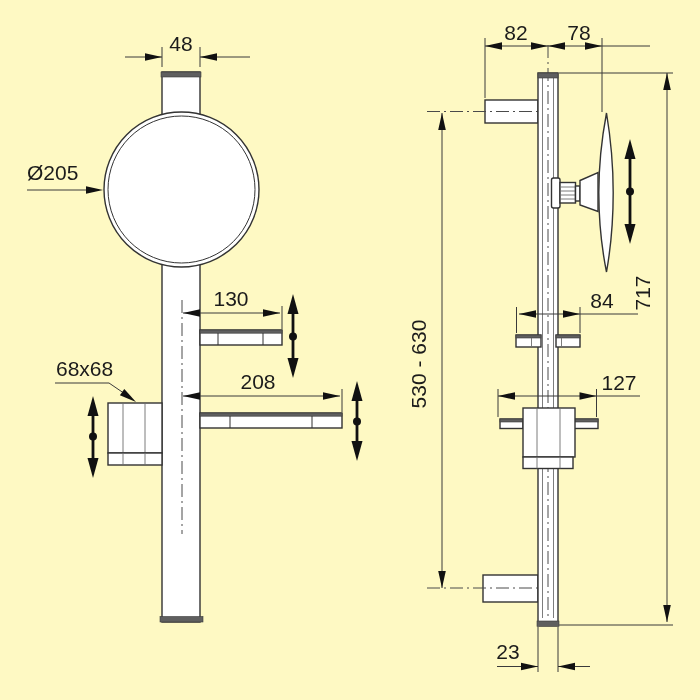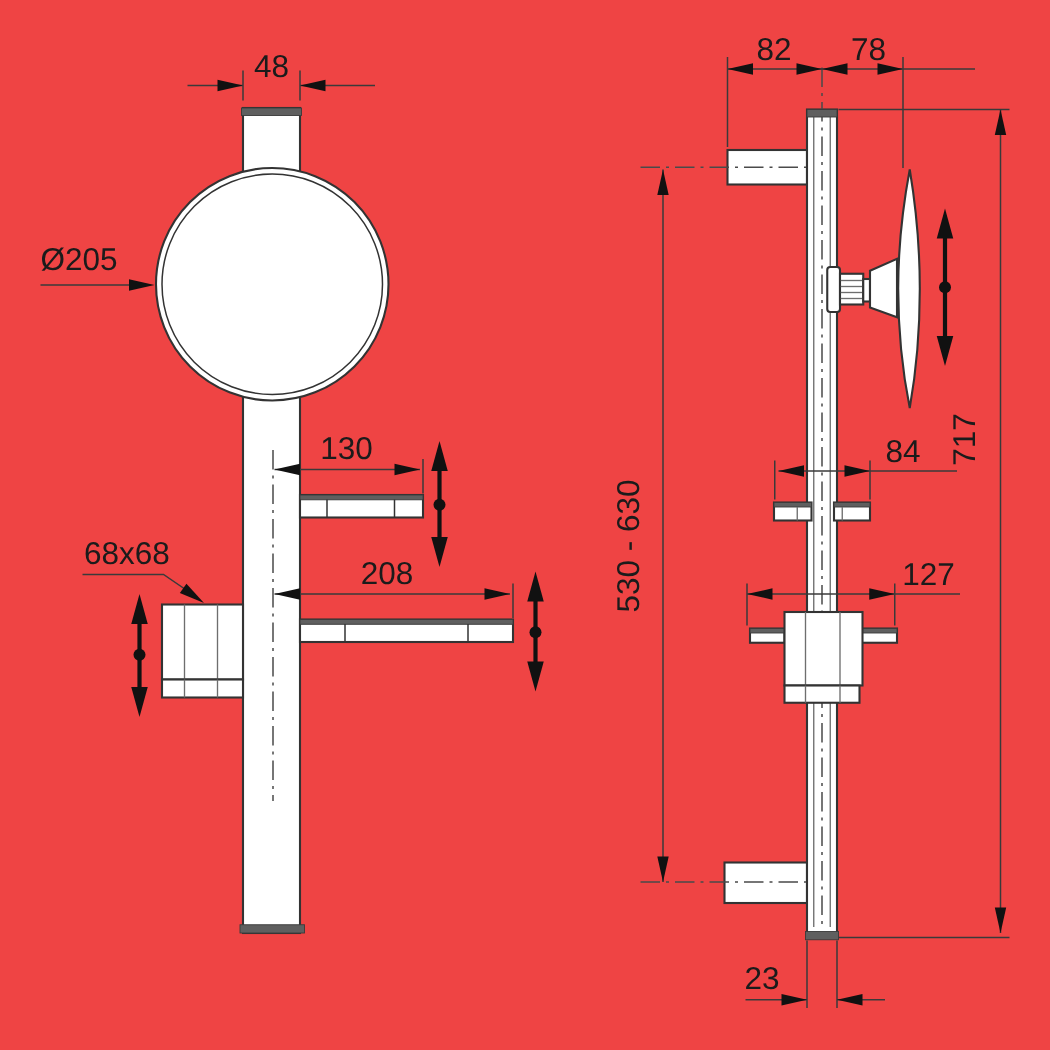--- a/index.html
+++ b/index.html
@@ -1,16 +1,16 @@
 <!DOCTYPE html>
 <html><head>
 <meta charset="utf-8">
 <style>
   html,body{margin:0;padding:0;background:#ffffff;}
-  .canvas{position:relative;width:700px;height:700px;background:#ef4444;overflow:hidden;}
+  .canvas{position:relative;width:700px;height:700px;background:#fef9c3;overflow:hidden;}
   svg{display:block;}
   text{font-family:"Liberation Sans","DejaVu Sans",sans-serif;font-size:21px;fill:#1b1b1b;}
   .outline{fill:#ffffff;stroke:#333333;stroke-width:1.4;}
   .thin{fill:none;stroke:#333333;stroke-width:1;}
   .inner{fill:none;stroke:#6e6e6e;stroke-width:0.9;}
   .dark{fill:#5f5f5f;stroke:#3a3a3a;stroke-width:0.6;}
   .dim{fill:none;stroke:#3a3a3a;stroke-width:1;}
   .dashdot{fill:none;stroke:#4a4a4a;stroke-width:1;stroke-dasharray:13 4 2 4;}
   .arr{fill:#111111;stroke:none;}
   .mov{fill:none;stroke:#111111;stroke-width:2.8;}

